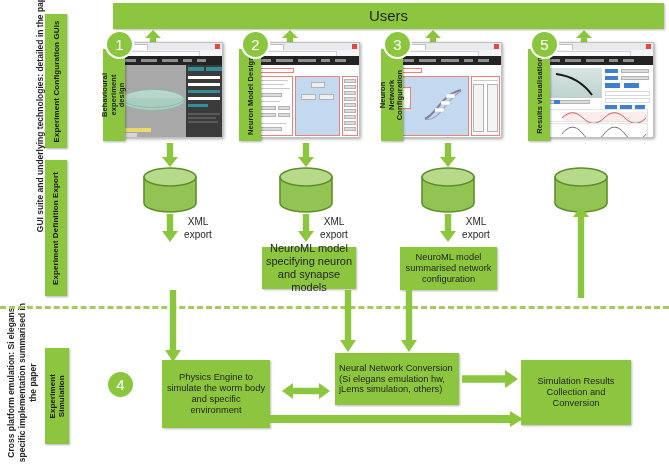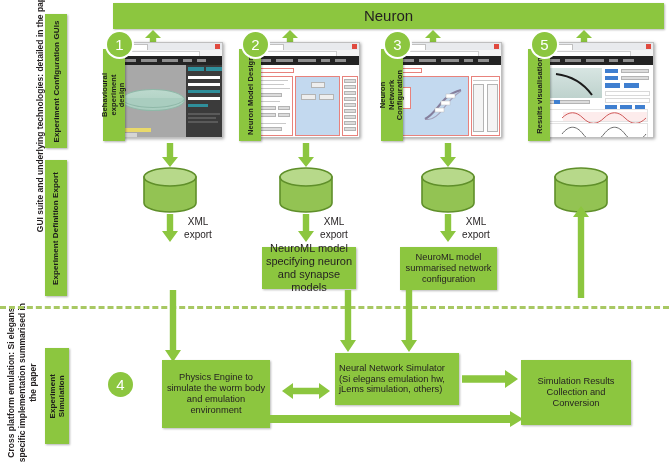--- a/index.html
+++ b/index.html
@@ -126,21 +126,21 @@
     <span style="font-size:8px;">Experiment Configuration GUIs</span>
   </div>
   <div class="vlabel" style="left:45px;top:160px;width:22px;height:136px;">
     <span style="font-size:8px;">Experiment Definition Export</span>
   </div>
   <div class="vlabel two" style="left:45px;top:348px;width:24px;height:96px;">
     <span style="font-size:8px;">Experiment Simulation</span>
   </div>
 
   <div class="gbox shadow" style="left:113px;top:3px;width:551px;height:26px;font-size:15px;">
-    <span>Neuron</span>
+    <span>Users</span>
   </div>
 
   <div class="arrow" style="left:144px;top:30px;">
     <svg width="18" height="24" viewBox="0 0 18 24">
         <path d="M9 0 L17 8 L12.2 8 L12.2 16 L17 16 L9 24 L1 16 L5.8 16 L5.8 8 L1 8 Z" fill="#8CC63F"></path>
       </svg>
   </div>
   <div class="arrow" style="left:281px;top:30px;">
     <svg width="18" height="24" viewBox="0 0 18 24">
         <path d="M9 0 L17 8 L12.2 8 L12.2 16 L17 16 L9 24 L1 16 L5.8 16 L5.8 8 L1 8 Z" fill="#8CC63F"></path>
@@ -433,31 +433,31 @@
     <svg width="18" height="62" viewBox="0 0 18 62">
         <path d="M5.8 0 L12.2 0 L12.2 50 L17 50 L9 62 L1 50 L5.8 50 Z" fill="#8CC63F"></path>
       </svg>
   </div>
 
   <div class="numcircle" style="left:108px;top:372px;width:25px;height:25px;font-size:15px;">
     <span>4</span>
   </div>
 
   <div class="gbox shadow" style="left:162px;top:360px;width:108px;height:68px;font-size:9.3px;padding:0 4px;">
-    <span>Physics Engine to simulate the worm body and emulation environment</span>
+    <span>Physics Engine to simulate the worm body and specific environment</span>
   </div>
 
   <div class="arrow" style="left:282px;top:382px;">
     <svg width="48" height="18" viewBox="0 0 48 18">
         <path d="M0 9 L11 1 L11 5.8 L37 5.8 L37 1 L48 9 L37 17 L37 12.2 L11 12.2 L11 17 Z" fill="#8CC63F"></path>
       </svg>
   </div>
 
   <div class="gbox shadow" style="left:335px;top:353px;width:124px;height:52px;font-size:9.3px;padding:0 4px;text-align:left;justify-content:flex-start;">
-    <span>Neural Network Simulator (Si elegans emulation hw, jLems simulation, others)</span>
+    <span>Neural Network Conversion (Si elegans emulation hw, jLems simulation, others)</span>
   </div>
 
   <div class="arrow" style="left:462px;top:370px;">
     <svg width="56" height="18" viewBox="0 0 56 18">
         <path d="M0 5.2 L43 5.2 L43 0 L56 9 L43 18 L43 12.8 L0 12.8 Z" fill="#8CC63F"></path>
       </svg>
   </div>
 
   <div class="arrow" style="left:168px;top:411px;">
     <svg width="355" height="16" viewBox="0 0 355 16">

